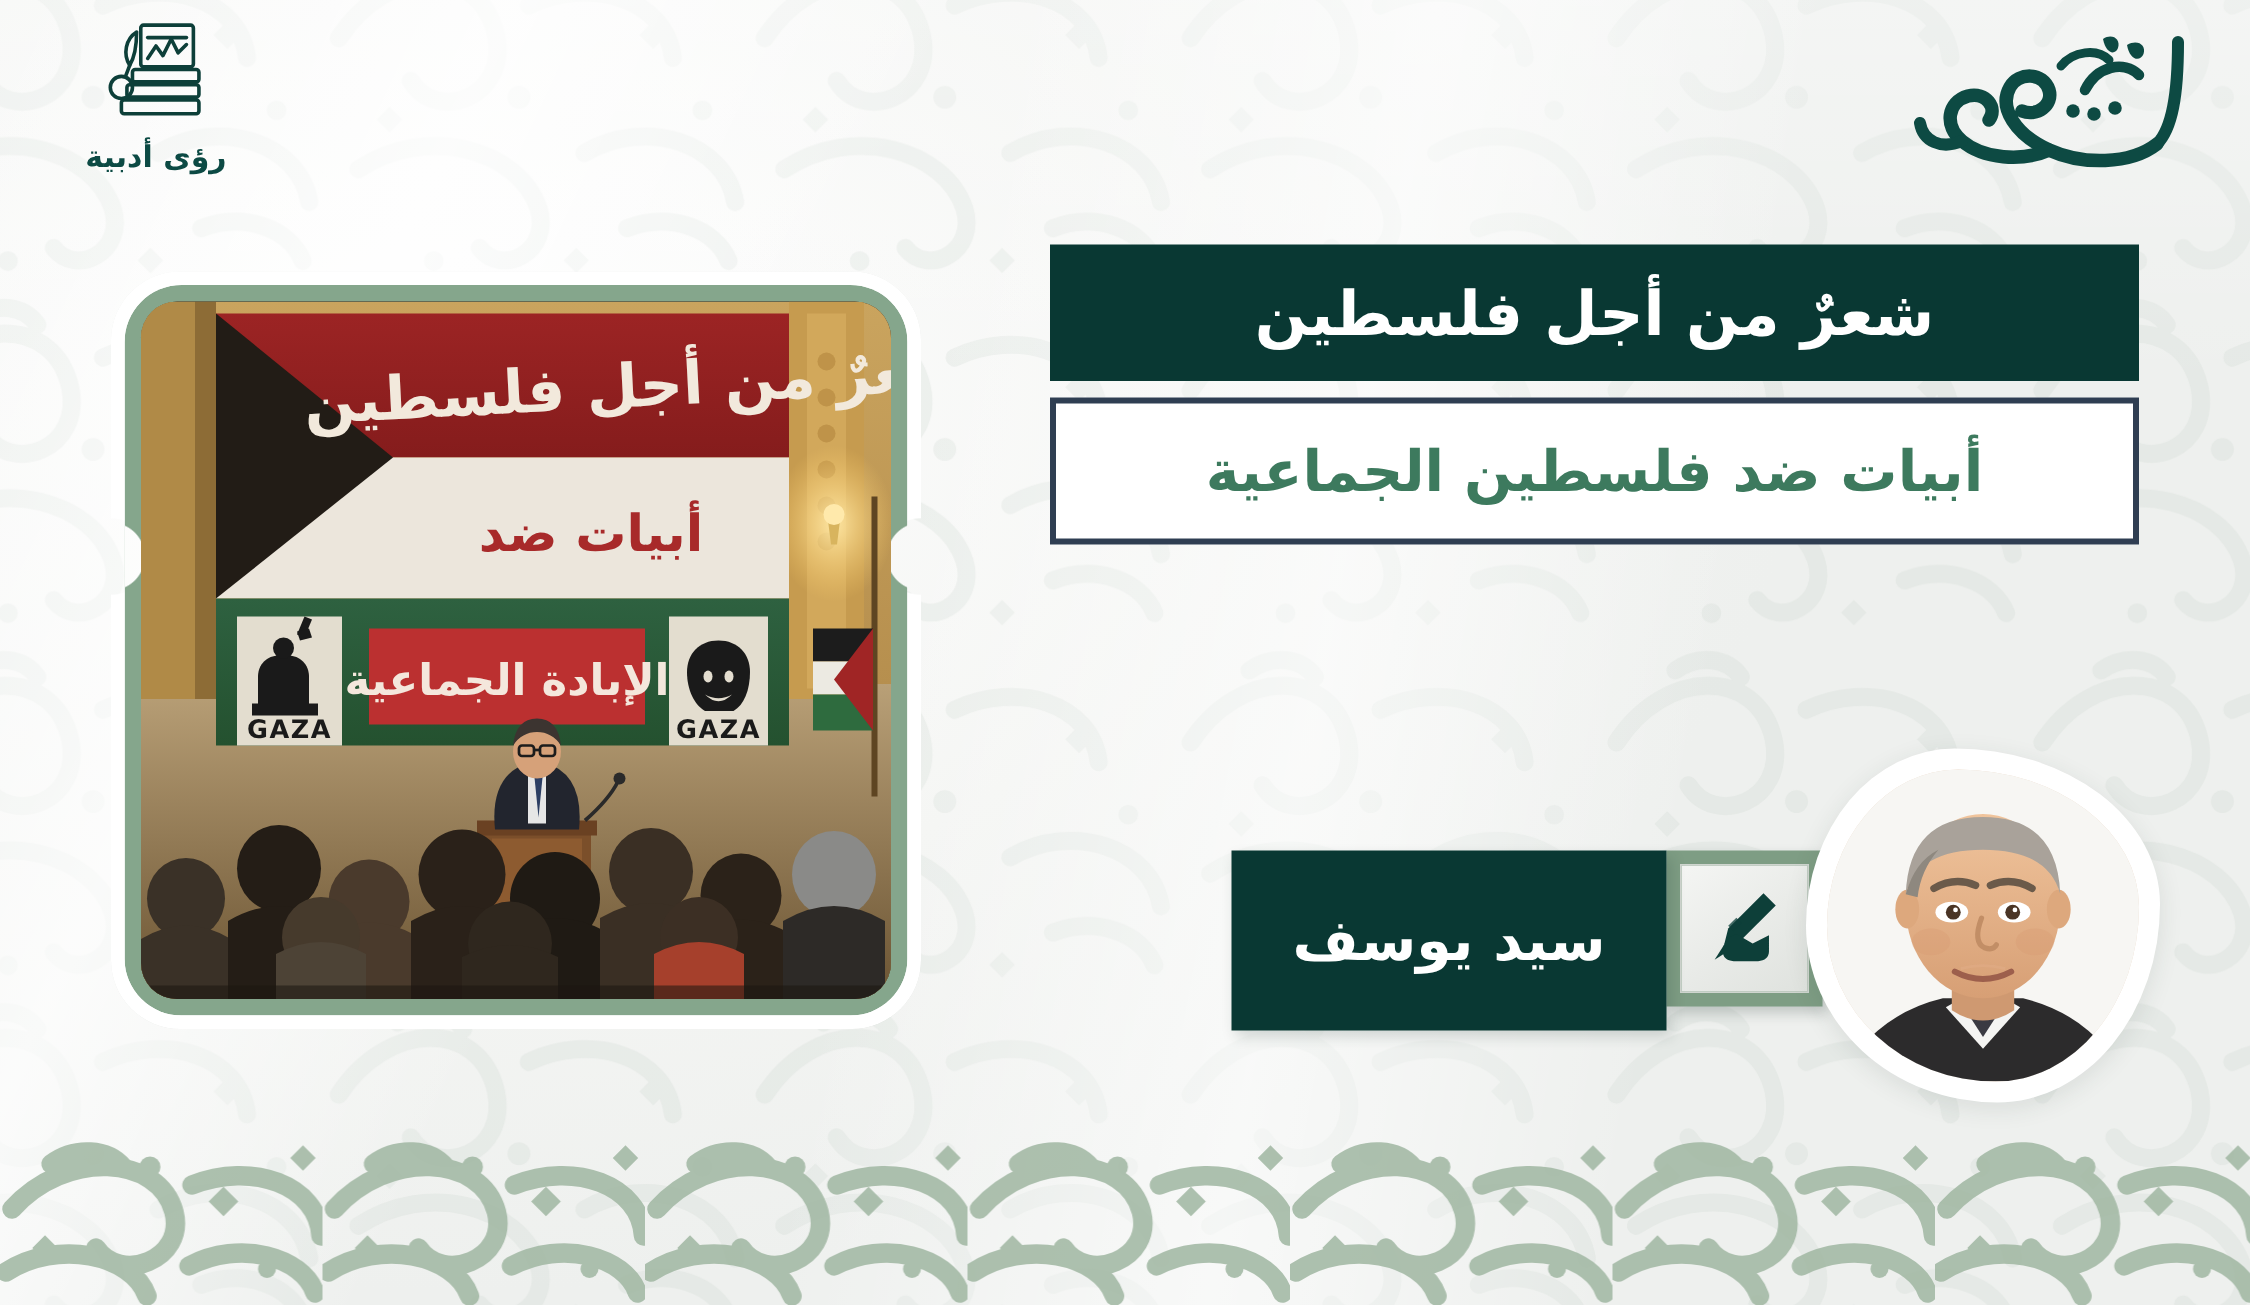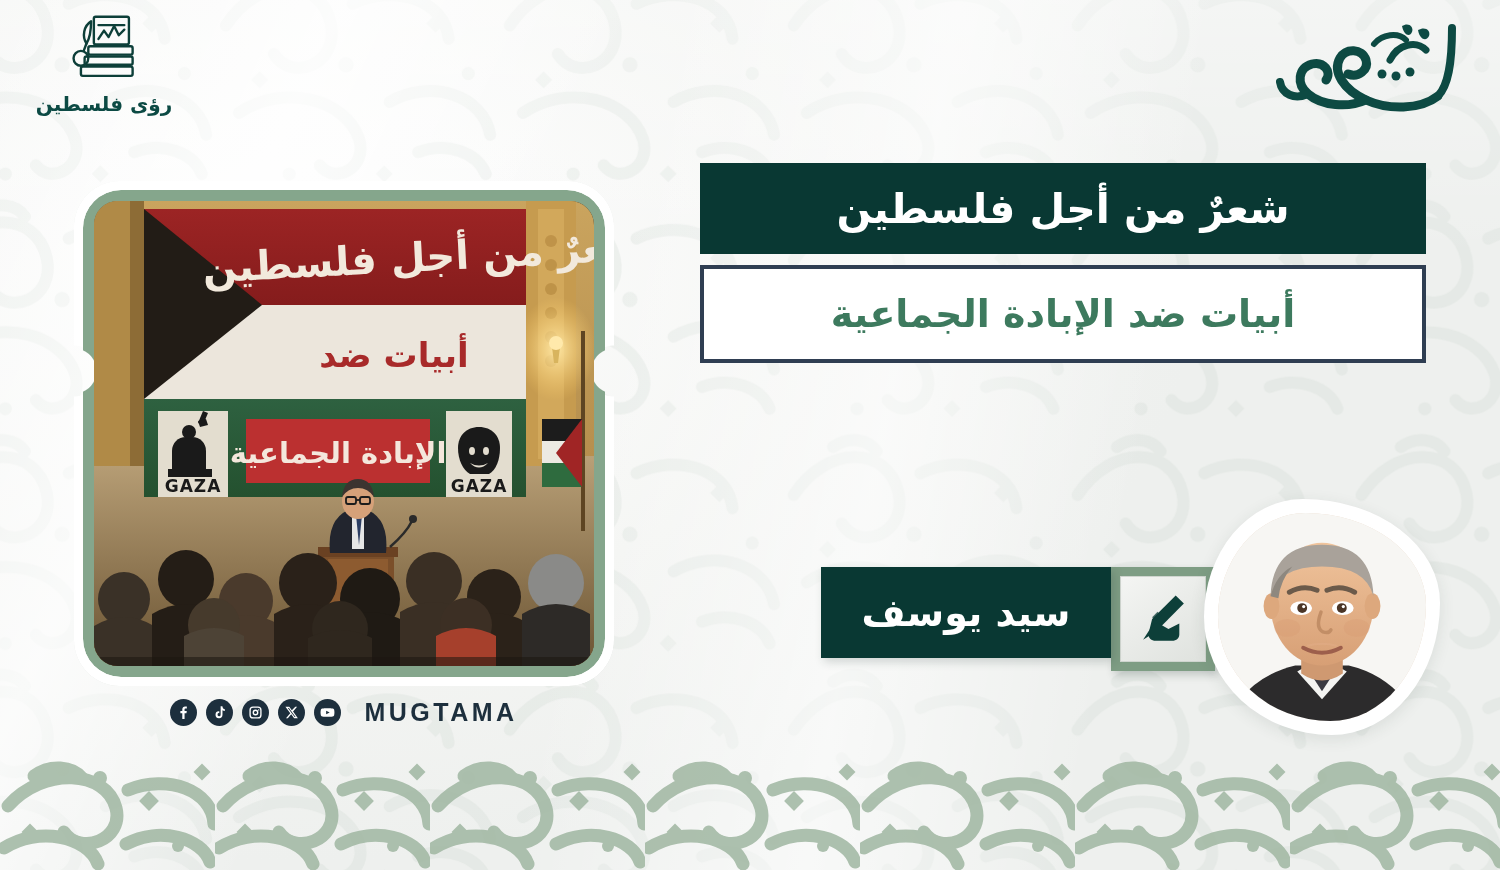--- a/index.html
+++ b/index.html
@@ -204,21 +204,21 @@
     display: flex;
     flex-direction: row-reverse;
     align-items: stretch;
     z-index: 7;
     direction: rtl;
   }
   .author-name-chip {
     background: #093833;
     color: #ffffff;
     min-width: 290px;
-    height: 91px;
+    height: 120px;
     display: flex;
     align-items: center;
     justify-content: center;
     font-size: 38px;
     font-weight: 700;
     padding: 0 34px;
     box-shadow: 3px 4px 9px rgba(30,50,45,.18);
   }
   .author-icon-box {
     width: 104px;
@@ -327,21 +327,21 @@
         <path d="M34 12 h28"></path>
         <path d="M34 27 l6 -9 l5 7 l6 -12 l5 10 l6 -6"></path>
         <rect x="23" y="35" width="48" height="9" rx="2"></rect>
         <rect x="19" y="46" width="52" height="9" rx="2"></rect>
         <rect x="15" y="57" width="56" height="10" rx="2"></rect>
         <path d="M21 32 C 16 24, 18 13, 26 8 C 26 20, 24 27, 21 32 Z"></path>
         <path d="M21 32 L18 40"></path>
         <circle cx="15" cy="48" r="8"></circle>
       </g>
     </svg>
-    <div class="brand-name">رؤى فلسطين</div>
+    <div class="brand-name">رؤى أدبية</div>
   </div>
 
   <div class="brand-right">
     <svg viewBox="0 0 200 110" aria-hidden="true">
       <g fill="none" stroke="#0d4a43" stroke-linecap="round" stroke-linejoin="round">
         <path d="M182 14 C 182 50, 178 72, 168 82" stroke-width="8"></path>
         <path d="M168 82 C 150 96, 118 96, 96 86 C 74 76, 62 58, 70 44 C 76 34, 92 34, 96 46 C 99 56, 88 64, 78 60" stroke-width="9"></path>
         <path d="M96 86 C 78 94, 52 92, 38 80 C 26 70, 28 54, 42 50 C 54 47, 62 58, 56 66" stroke-width="9"></path>
         <path d="M38 80 C 24 86, 12 80, 10 68" stroke-width="8"></path>
         <path d="M120 46 C 128 30, 146 26, 156 36" stroke-width="7"></path>
@@ -515,52 +515,24 @@
           <g fill="#3c2f24">
               <ellipse cx="372" cy="424" rx="26" ry="27"></ellipse>
               <path d="M342 465 v-30 q30 -16 60 0 v30 z" fill="#a6402c"></path>
             </g>
         </g>
         <rect x="0" y="456" width="500" height="9" fill="#1b1510" opacity=".55"></rect>
       </svg>
     </div>
   </div>
 
-  <div class="social-row">
-    <span class="social-icon">
-      <svg viewBox="0 0 24 24" aria-hidden="true">
-          <path d="M13.5 21v-8h2.7l.4-3.1h-3.1V7.9c0-.9.25-1.5 1.55-1.5h1.65V3.6c-.29-.04-1.27-.12-2.4-.12-2.38 0-4 1.45-4 4.11V9.9H7.6V13h2.7v8z"></path>
-        </svg>
-    </span>
-    <span class="social-icon">
-      <svg viewBox="0 0 24 24" aria-hidden="true">
-          <path d="M16.2 3h-2.6v12.1a2.2 2.2 0 1 1-1.9-2.18v-2.7a4.9 4.9 0 1 0 4.5 4.88V8.9a6 6 0 0 0 3.3 1V7.3a3.4 3.4 0 0 1-3.3-3.3z"></path>
-        </svg>
-    </span>
-    <span class="social-icon">
-      <svg viewBox="0 0 24 24" aria-hidden="true">
-          <path d="M8.5 3.4h7a5.1 5.1 0 0 1 5.1 5.1v7a5.1 5.1 0 0 1-5.1 5.1h-7a5.1 5.1 0 0 1-5.1-5.1v-7A5.1 5.1 0 0 1 8.5 3.4zm0 1.9a3.2 3.2 0 0 0-3.2 3.2v7a3.2 3.2 0 0 0 3.2 3.2h7a3.2 3.2 0 0 0 3.2-3.2v-7a3.2 3.2 0 0 0-3.2-3.2zm3.5 2.6a4.1 4.1 0 1 1 0 8.2 4.1 4.1 0 0 1 0-8.2zm0 1.9a2.2 2.2 0 1 0 0 4.4 2.2 2.2 0 0 0 0-4.4zm4.5-2.5a1 1 0 1 1 0 2 1 1 0 0 1 0-2z"></path>
-        </svg>
-    </span>
-    <span class="social-icon">
-      <svg viewBox="0 0 24 24" aria-hidden="true">
-          <path d="M17.3 4h2.6l-5.7 6.5L21 20h-5.3l-4.1-5.4L6.8 20H4.2l6.1-7L3.4 4h5.4l3.7 4.9zm-.9 14.4h1.4L8.3 5.5H6.8z"></path>
-        </svg>
-    </span>
-    <span class="social-icon">
-      <svg viewBox="0 0 24 24" aria-hidden="true">
-          <path d="M21.4 8.2a2.5 2.5 0 0 0-1.75-1.76C18.1 6 12 6 12 6s-6.1 0-7.65.44A2.5 2.5 0 0 0 2.6 8.2 26 26 0 0 0 2.2 12a26 26 0 0 0 .4 3.8 2.5 2.5 0 0 0 1.75 1.76C5.9 18 12 18 12 18s6.1 0 7.65-.44a2.5 2.5 0 0 0 1.75-1.76A26 26 0 0 0 21.8 12a26 26 0 0 0-.4-3.8zM10.1 14.6V9.4l5 2.6z"></path>
-        </svg>
-    </span>
-    <span class="social-label">MUGTAMA</span>
-  </div>
 
   <div class="titles">
     <div class="bar bar-dark second">شعرٌ من أجل فلسطين</div>
-    <div class="bar bar-light">أبيات ضد الإبادة الجماعية</div>
+    <div class="bar bar-light">أبيات ضد فلسطين الجماعية</div>
   </div>
 
   <div class="author-row">
     <div class="author-name-chip">سيد يوسف</div>
     <div class="author-icon-box">
       <div class="author-icon-inner">
         <svg viewBox="0 0 64 64" aria-hidden="true">
           <path d="M46 6 l9 9 -26 26 -12 3 3 -12z"></path>
           <path d="M17 44 l-7 11 11 -7z"></path>
           <path d="M26 36 c-6 2 -10 7 -10 13 0 4 3 7 8 7 h18 c5 0 8 -3 8 -7 v-12 l-12 6 z"></path>

